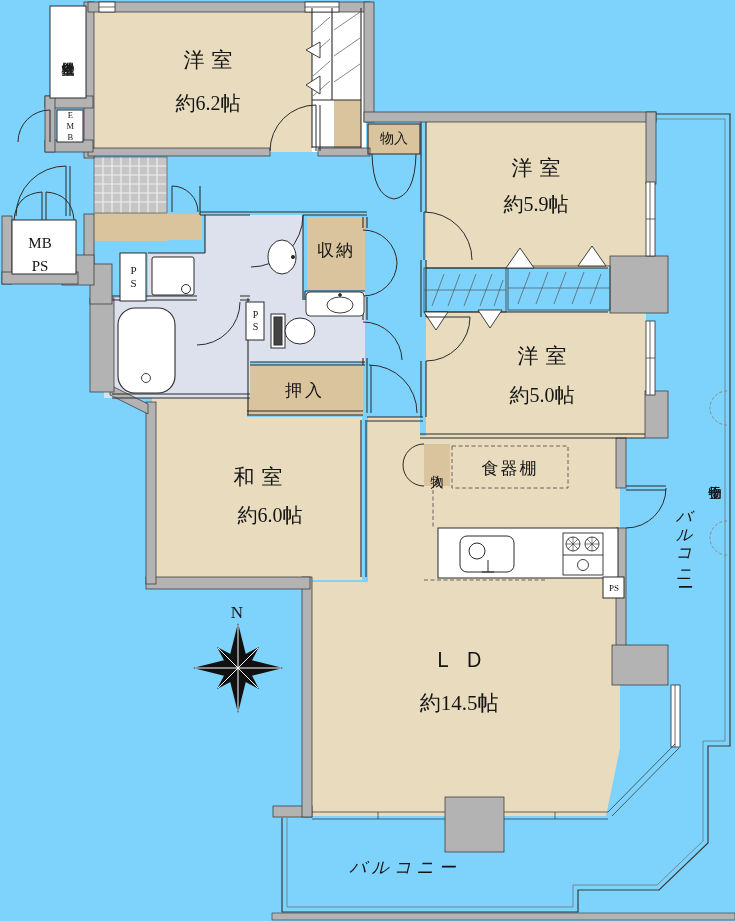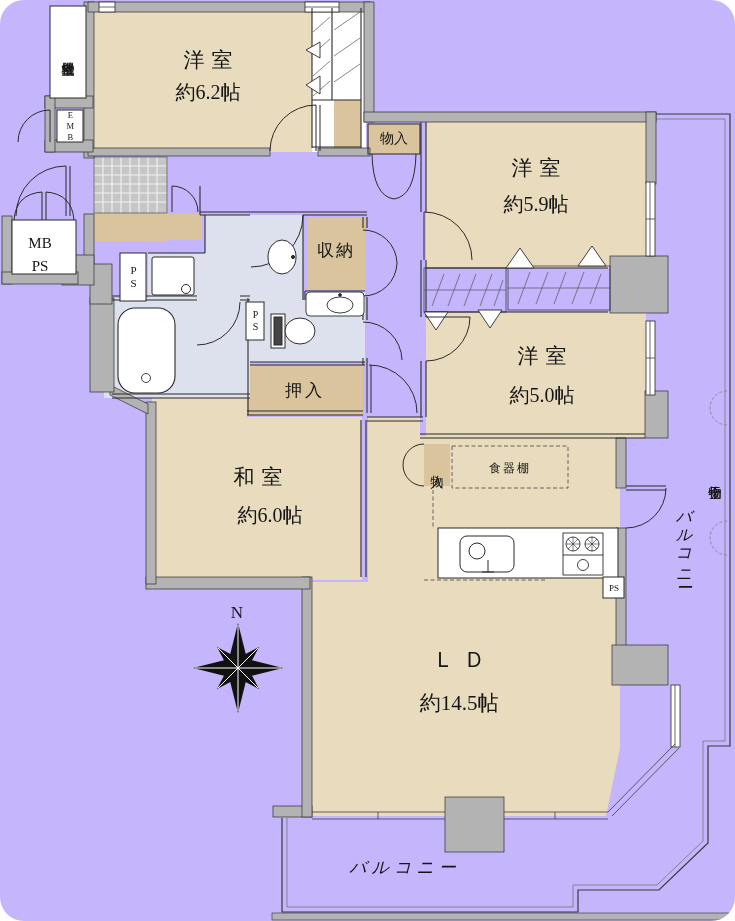--- a/index.html
+++ b/index.html
@@ -1,17 +1,17 @@
 <!DOCTYPE html>
 <html><head>
 <meta charset="utf-8">
 <style>
   html,body{margin:0;padding:0;background:#fff;}
-  #plan{position:relative;width:735px;height:921px;background:#c4b5fd;overflow:hidden;
-        font-family:"Liberation Serif","DejaVu Serif",serif;border-radius:24px;}
+  #plan{position:relative;width:735px;height:921px;background:#7dd3fc;overflow:hidden;
+        font-family:"Liberation Serif","DejaVu Serif",serif;}
   #plan svg{position:absolute;left:0;top:0;}
   .lbl{position:absolute;transform:translate(-50%,-50%);color:#151515;white-space:nowrap;
        line-height:1;font-family:"Liberation Serif","DejaVu Serif",serif;}
   .v{writing-mode:vertical-rl;}
   .up{text-orientation:upright;letter-spacing:1px;}
   .it{font-style:italic;}
 </style>
 </head>
 <body>
 
@@ -265,39 +265,39 @@
     <polygon points="238,623 247,659 283,668 247,677 238,713 229,677 193,668 229,659" fill="#111"></polygon>
     <polygon points="259,647 248,668 259,689 238,678 217,689 228,668 217,647 238,658" fill="#111"></polygon>
     <g stroke="#fff" stroke-width="1">
       <path d="M238 668 L238 625 M238 668 L281 668 M238 668 L238 711 M238 668 L195 668"></path>
       <path d="M238 668 L258 648 M238 668 L258 688 M238 668 L218 688 M238 668 L218 648"></path>
     </g>
   </g>
 </svg>
 
 <div class="lbl" style="left:208px;top:60px;font-size:21px;letter-spacing:7px;padding-left:7px;">洋室</div>
-<div class="lbl" style="left:208px;top:92px;font-size:20px;">約6.2帖</div>
+<div class="lbl" style="left:208px;top:103px;font-size:20px;">約6.2帖</div>
 
 <div class="lbl" style="left:536px;top:168px;font-size:21px;letter-spacing:7px;padding-left:7px;">洋室</div>
 <div class="lbl" style="left:536px;top:204px;font-size:20px;">約5.9帖</div>
 
 <div class="lbl" style="left:542px;top:356px;font-size:21px;letter-spacing:7px;padding-left:7px;">洋室</div>
 <div class="lbl" style="left:542px;top:395px;font-size:20px;">約5.0帖</div>
 
 <div class="lbl" style="left:258px;top:477px;font-size:21px;letter-spacing:7px;padding-left:7px;">和室</div>
 <div class="lbl" style="left:270px;top:515px;font-size:20px;">約6.0帖</div>
 
 <div class="lbl" style="left:459px;top:660px;font-size:22px;letter-spacing:9px;padding-left:9px;">ＬＤ</div>
 <div class="lbl" style="left:459px;top:703px;font-size:21px;">約14.5帖</div>
 
 <div class="lbl" style="left:336px;top:250px;font-size:17px;letter-spacing:2px;">収納</div>
 <div class="lbl" style="left:305px;top:390px;font-size:17px;letter-spacing:3px;">押入</div>
 <div class="lbl" style="left:394px;top:139px;font-size:14px;text-align:center;">物入</div>
 <div class="lbl v" style="left:437px;top:465px;font-size:13px;">物入</div>
-<div class="lbl" style="left:510px;top:468px;font-size:12px;letter-spacing:2px;">食器棚</div>
+<div class="lbl" style="left:510px;top:468px;font-size:17px;letter-spacing:2px;">食器棚</div>
 
 <div class="lbl it" style="left:405px;top:867px;font-size:17px;letter-spacing:5px;">バルコニー</div>
 <div class="lbl v it" style="left:684px;top:540px;font-size:16px;letter-spacing:2px;">バルコニー</div>
 <div class="lbl v" style="left:715px;top:476px;font-size:13px;">物干金物</div>
 <div class="lbl v" style="left:68px;top:52px;font-size:13px;">室外機置場</div>
 
 <div class="lbl" style="left:40px;top:243px;font-size:15px;">MB</div>
 <div class="lbl" style="left:40px;top:266px;font-size:15px;">PS</div>
 <div class="lbl v up" style="left:70px;top:126px;font-size:8.5px;">EMB</div>
 <div class="lbl v up" style="left:133px;top:277px;font-size:11px;">PS</div>

